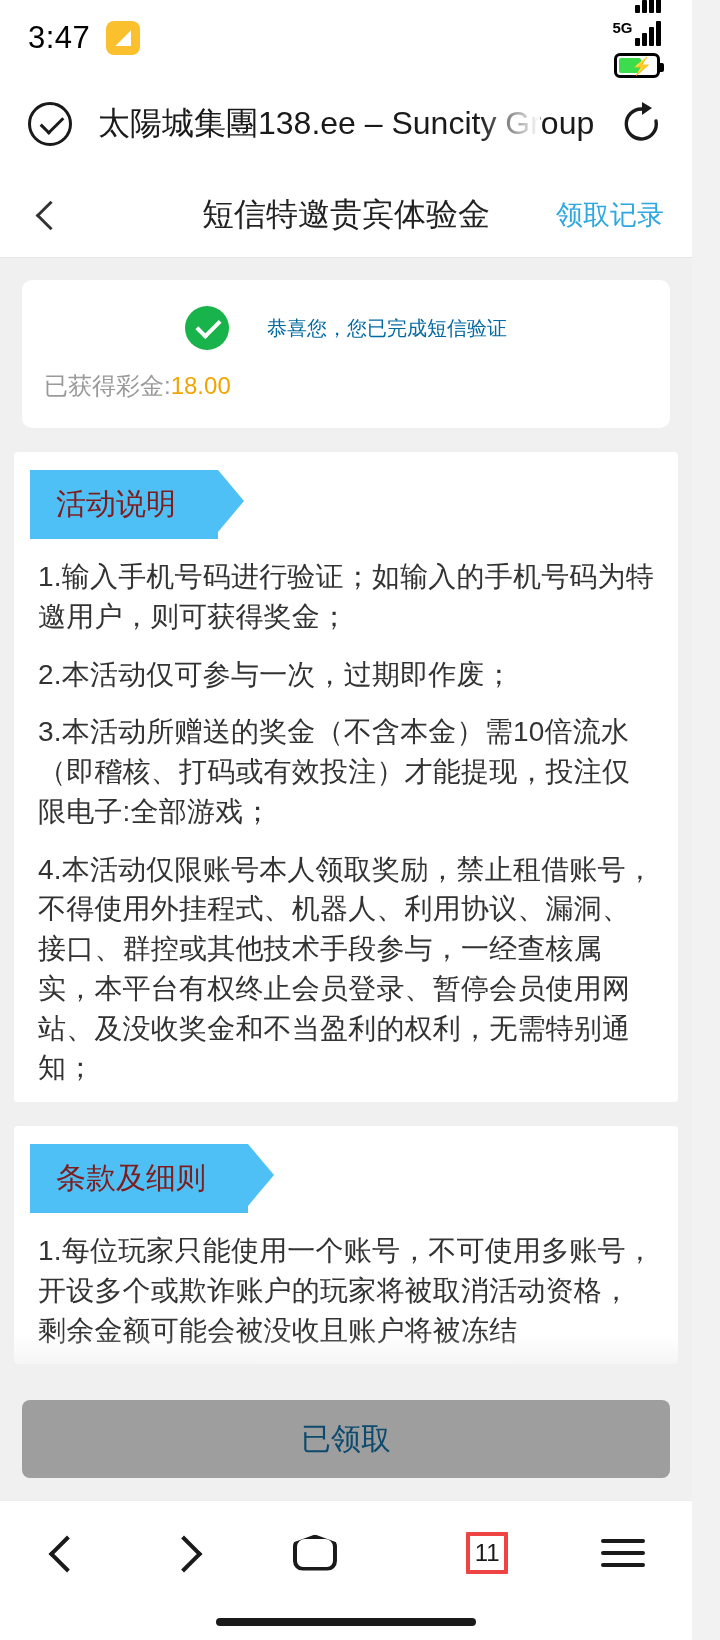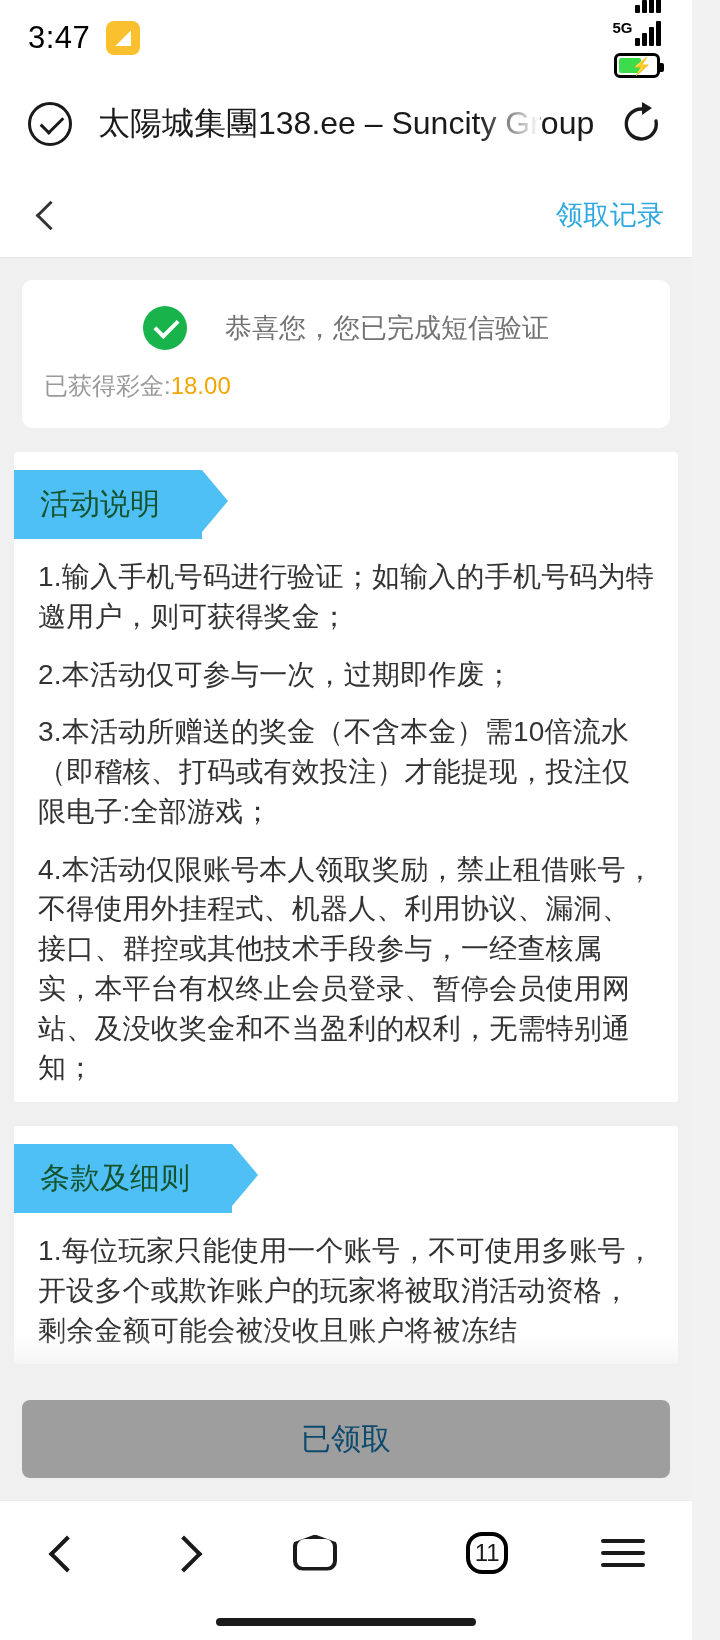--- a/index.html
+++ b/index.html
@@ -203,42 +203,43 @@
     flex: 0 0 auto;
   }
   .check-circle:after {
     content: "";
     position: absolute; left: 12px; top: 13px;
     width: 19px; height: 10px;
     border-left: 4px solid #fff;
     border-bottom: 4px solid #fff;
     transform: rotate(-45deg);
   }
-  .card-title { font-size: 27px; color: #737373; margin-left: 20px; }
+  .card-title { font-size: 20px; color: #0369a1; margin-left: 20px; }
   .card-sub {
     margin-top: 20px;
     font-size: 24px;
     color: #9a9a9a;
   }
   .card-sub .amount { color: #f0a500; }
 
   .section {
     background: #fff;
     margin: 24px 14px 0 14px;
     border-radius: 4px;
     padding-bottom: 14px;
   }
   .ribbon {
     display: inline-block;
     position: relative;
     background: #4fc0f5;
-    color: #14532d;
+    color: #7f1d1d;
     font-size: 30px;
     padding: 14px 42px 14px 26px;
     margin-top: 18px;
+    margin-left: 16px;
   }
   .ribbon:after {
     content: "";
     position: absolute;
     right: -26px; top: 0;
     border-top: 31px solid transparent;
     border-bottom: 31px solid transparent;
     border-left: 26px solid #4fc0f5;
   }
   .para {
@@ -293,22 +294,22 @@
   }
   .nav-chev.right:before { transform: rotate(-135deg); left: 1px; }
   .home-ico {
     width: 44px; height: 36px;
     border: 4px solid #1a1a1a;
     border-radius: 12px 12px 10px 10px;
     clip-path: polygon(0 22%, 50% 0, 100% 22%, 100% 100%, 0 100%);
   }
   .tabs-ico {
     width: 42px; height: 42px;
-    border: 4px solid #000000;
-    border-radius: 16px;
+    border: 4px solid #ef4444;
+    border-radius: 1px;
     display: flex; align-items: center; justify-content: center;
     font-size: 24px; color: #1a1a1a; line-height: 1; margin-left: 36px;
   }
   .menu-ico { width: 44px; }
   .menu-ico i { display: block; height: 4px; background: #1a1a1a; border-radius: 2px; margin: 8px 0; }
 
   .gesture-bar {
     flex: 0 0 auto;
     height: 36px;
     background: #fff;
@@ -363,20 +364,21 @@
     <div class="reload">
       <svg width="44" height="44" viewBox="0 0 44 44">
         <path d="M22 7 A15 15 0 1 0 36 19" fill="none" stroke="#1a1a1a" stroke-width="3.4" stroke-linecap="round"></path>
         <path d="M22 0 L22 13 L32 6 Z" fill="#1a1a1a"></path>
       </svg>
     </div>
   </div>
 
   <div class="appheader">
     <div class="back-chevron"></div>
+    <div class="app-title">短信特邀贵宾体验金</div>
     <div class="records-link">领取记录</div>
   </div>
 
   <div class="content">
 
     <div class="card">
       <div class="card-row">
         <div class="check-circle"></div>
         <div class="card-title">恭喜您，您已完成短信验证</div>
       </div>

